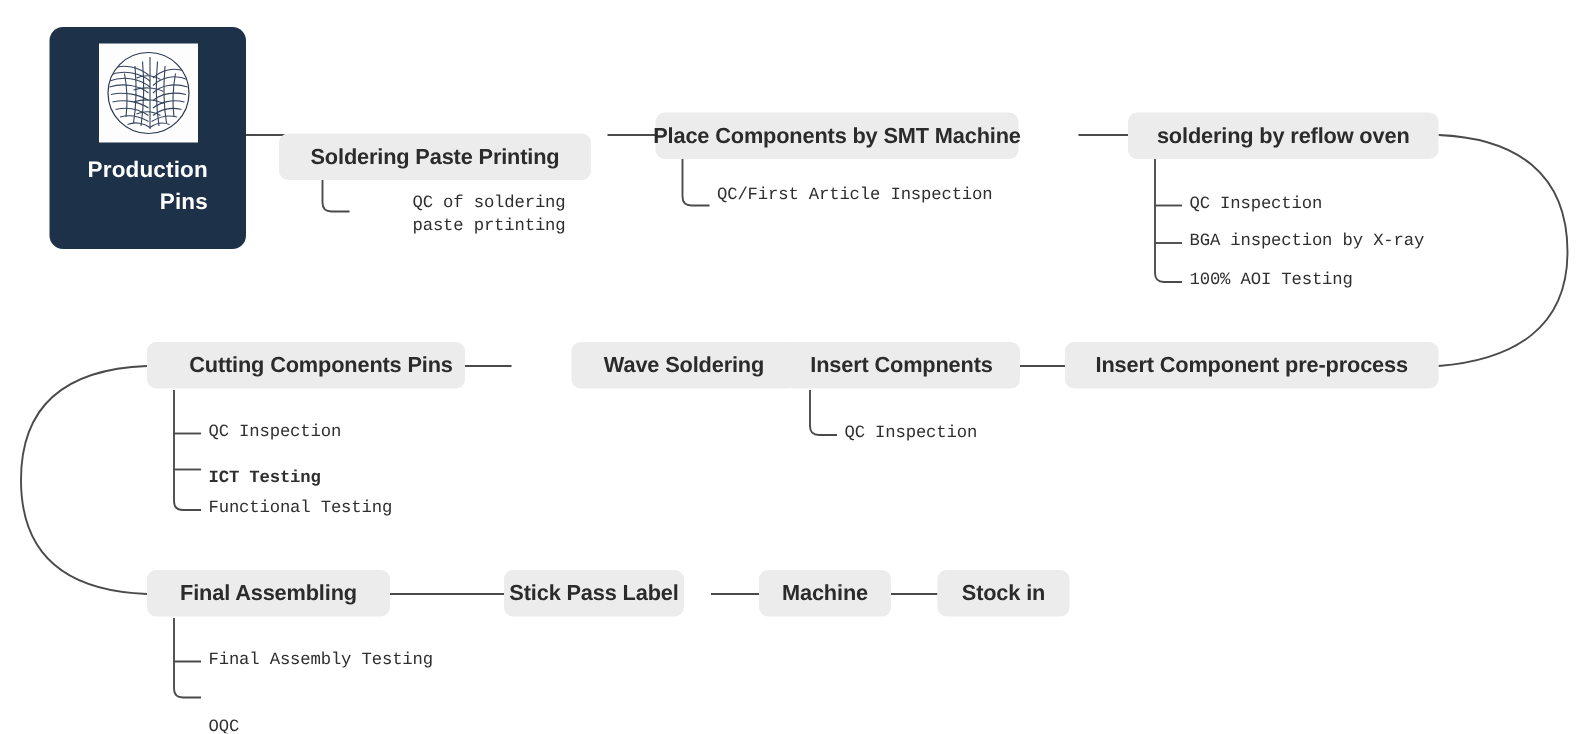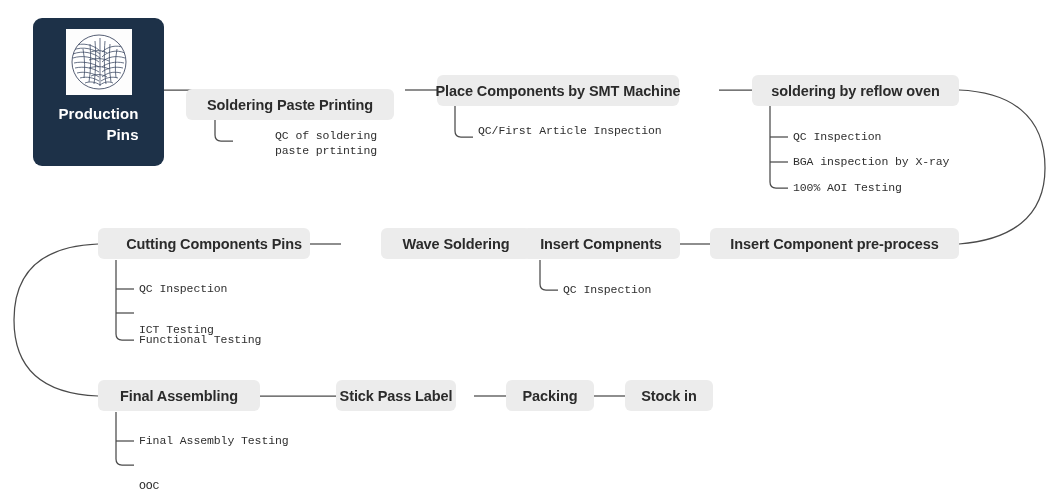--- a/index.html
+++ b/index.html
@@ -190,21 +190,21 @@
     <span class="node-label">soldering by reflow oven</span>
   </div>
   <div class="subitem" style="left:793px;top:137px;transform:translateY(-50%);">QC Inspection</div>
   <div class="subitem" style="left:793px;top:162px;transform:translateY(-50%);">BGA inspection by X-ray</div>
   <div class="subitem" style="left:793px;top:188px;transform:translateY(-50%);">100% AOI Testing</div>
 
   <div class="node" style="left:98px;top:228px;width:212px;padding-left:34px;">
     <span class="node-label">Cutting Components Pins</span>
   </div>
   <div class="subitem" style="left:139px;top:289px;transform:translateY(-50%);">QC Inspection</div>
-  <div class="subitem" style="left:139px;top:330px;transform:translateY(-50%);">ICT Testing</div>
+  <div class="subitem" style="left:139px;top:320px;transform:translateY(-50%);font-weight:bold;">ICT Testing</div>
   <div class="subitem" style="left:139px;top:340px;transform:translateY(-50%);">Functional Testing</div>
 
   <div class="node" style="left:341px;top:228px;width:150px;margin-left:40px;">
     <span class="node-label">Wave Soldering</span>
   </div>
 
   <div class="node" style="left:522px;top:228px;width:158px;">
     <span class="node-label">Insert Compnents</span>
   </div>
   <div class="subitem" style="left:563px;top:290px;transform:translateY(-50%);">QC Inspection</div>
@@ -217,20 +217,20 @@
     <span class="node-label">Final Assembling</span>
   </div>
   <div class="subitem" style="left:139px;top:441px;transform:translateY(-50%);">Final Assembly Testing</div>
   <div class="subitem" style="left:139px;top:486px;transform:translateY(-50%);">OQC</div>
 
   <div class="node" style="left:336px;top:380px;width:120px;">
     <span class="node-label">Stick Pass Label</span>
   </div>
 
   <div class="node" style="left:506px;top:380px;width:88px;">
-    <span class="node-label">Packing</span>
+    <span class="node-label">Machine</span>
   </div>
 
   <div class="node" style="left:625px;top:380px;width:88px;">
     <span class="node-label">Stock in</span>
   </div>
 
 </div>
 
 </body></html>

